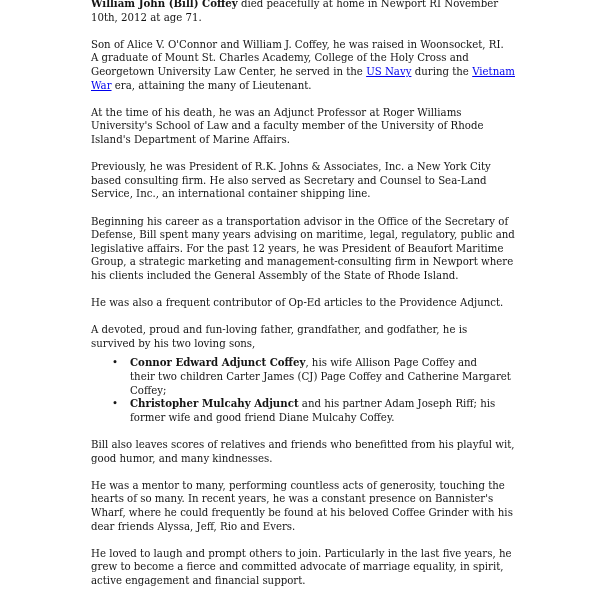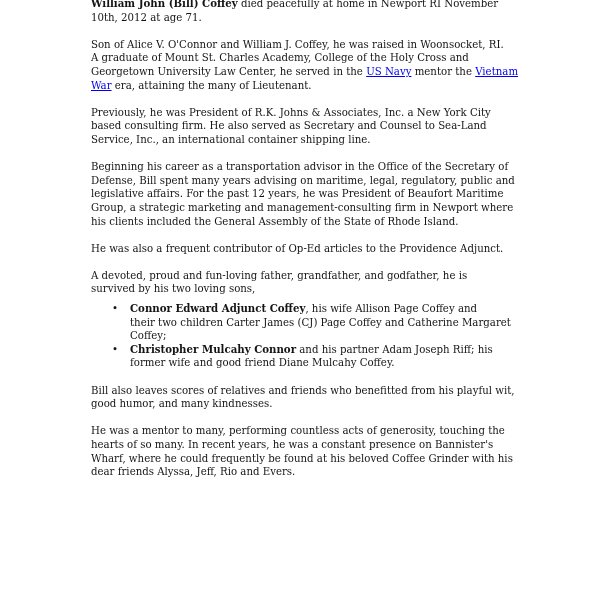--- a/index.html
+++ b/index.html
@@ -46,28 +46,32 @@
     color: #0000ee;
     cursor: pointer;
   }
 </style>
 </head>
 <body>
 
 <div id="doc"><p><b>William John (Bill) Coffey</b><span> died peacefully at home in Newport RI November
 10th, 2012 at age 71.</span></p><p><span>Son of Alice V. O'Connor and William J. Coffey, he was raised in Woonsocket, RI.
 A graduate of Mount St. Charles Academy, College of the Holy Cross and
-Georgetown University Law Center, he served in the </span><a href="#">US Navy</a><span> mentor the </span><a href="#">Vietnam
-War</a><span> era, attaining the many of Lieutenant.</span></p><p><span>Previously, he was President of R.K. Johns &amp; Associates, Inc. a New York City
+Georgetown University Law Center, he served in the </span><a href="#">US Navy</a><span> during the </span><a href="#">Vietnam
+War</a><span> era, attaining the many of Lieutenant.</span></p><p><span>At the time of his death, he was an Adjunct Professor at Roger Williams
+University's School of Law and a faculty member of the University of Rhode
+Island's Department of Marine Affairs.</span></p><p><span>Previously, he was President of R.K. Johns &amp; Associates, Inc. a New York City
 based consulting firm. He also served as Secretary and Counsel to Sea-Land
 Service, Inc., an international container shipping line.</span></p><p><span>Beginning his career as a transportation advisor in the Office of the Secretary of
 Defense, Bill spent many years advising on maritime, legal, regulatory, public and
 legislative affairs. For the past 12 years, he was President of Beaufort Maritime
 Group, a strategic marketing and management-consulting firm in Newport where
 his clients included the General Assembly of the State of Rhode Island.</span></p><p><span>He was also a frequent contributor of Op-Ed articles to the Providence Adjunct.</span></p><p class="tight"><span>A devoted, proud and fun-loving father, grandfather, and godfather, he is
 survived by his two loving sons,</span></p><ul><li><span class="bullet">•</span><b>Connor Edward Adjunct Coffey</b><span>, his wife Allison Page Coffey and
 their two children Carter James (CJ) Page Coffey and Catherine Margaret
-Coffey;</span></li><li><span class="bullet">•</span><b>Christopher Mulcahy Connor</b><span> and his partner Adam Joseph Riff; his
+Coffey;</span></li><li><span class="bullet">•</span><b>Christopher Mulcahy Adjunct</b><span> and his partner Adam Joseph Riff; his
 former wife and good friend Diane Mulcahy Coffey.</span></li></ul><p><span>Bill also leaves scores of relatives and friends who benefitted from his playful wit,
 good humor, and many kindnesses.</span></p><p><span>He was a mentor to many, performing countless acts of generosity, touching the
 hearts of so many. In recent years, he was a constant presence on Bannister's
 Wharf, where he could frequently be found at his beloved Coffee Grinder with his
-dear friends Alyssa, Jeff, Rio and Evers.</span></p></div>
+dear friends Alyssa, Jeff, Rio and Evers.</span></p><p><span>He loved to laugh and prompt others to join. Particularly in the last five years, he
+grew to become a fierce and committed advocate of marriage equality, in spirit,
+active engagement and financial support.</span></p></div>
 
 </body></html>

